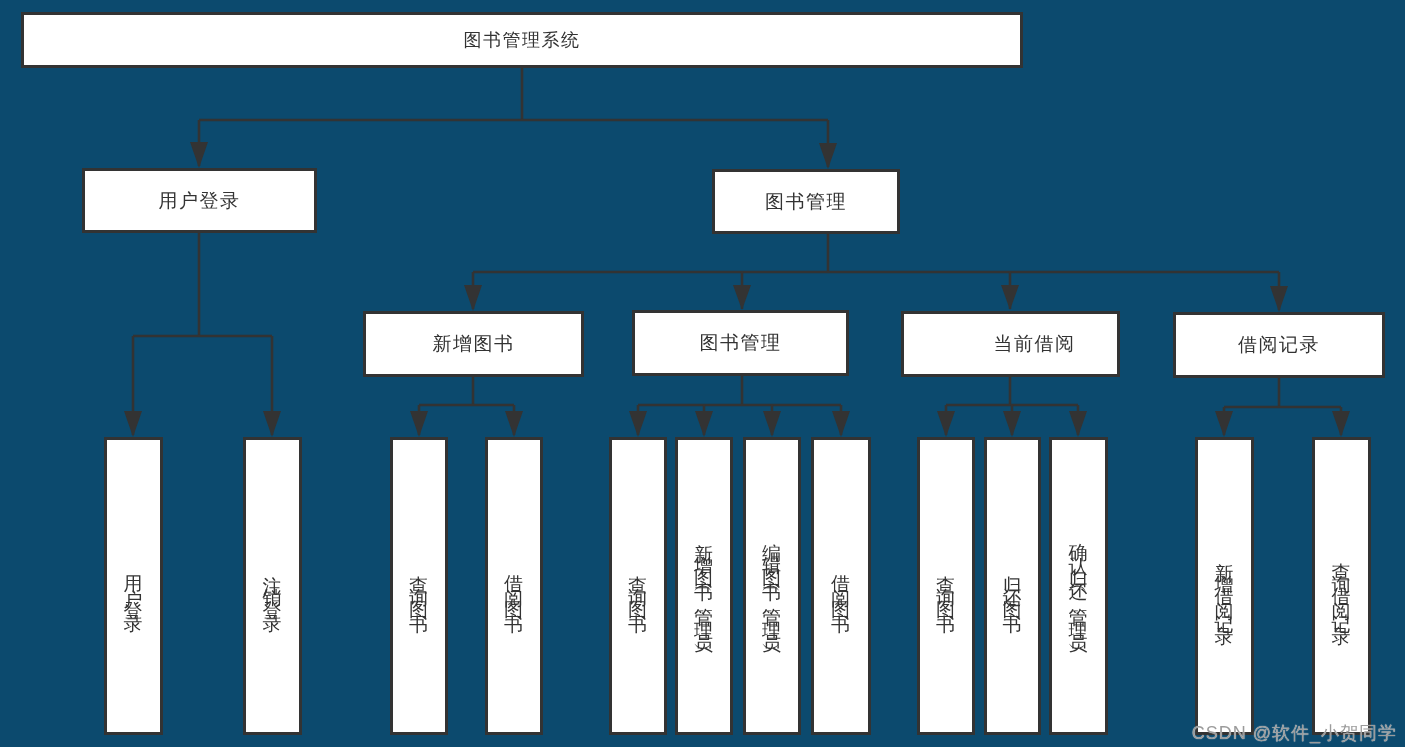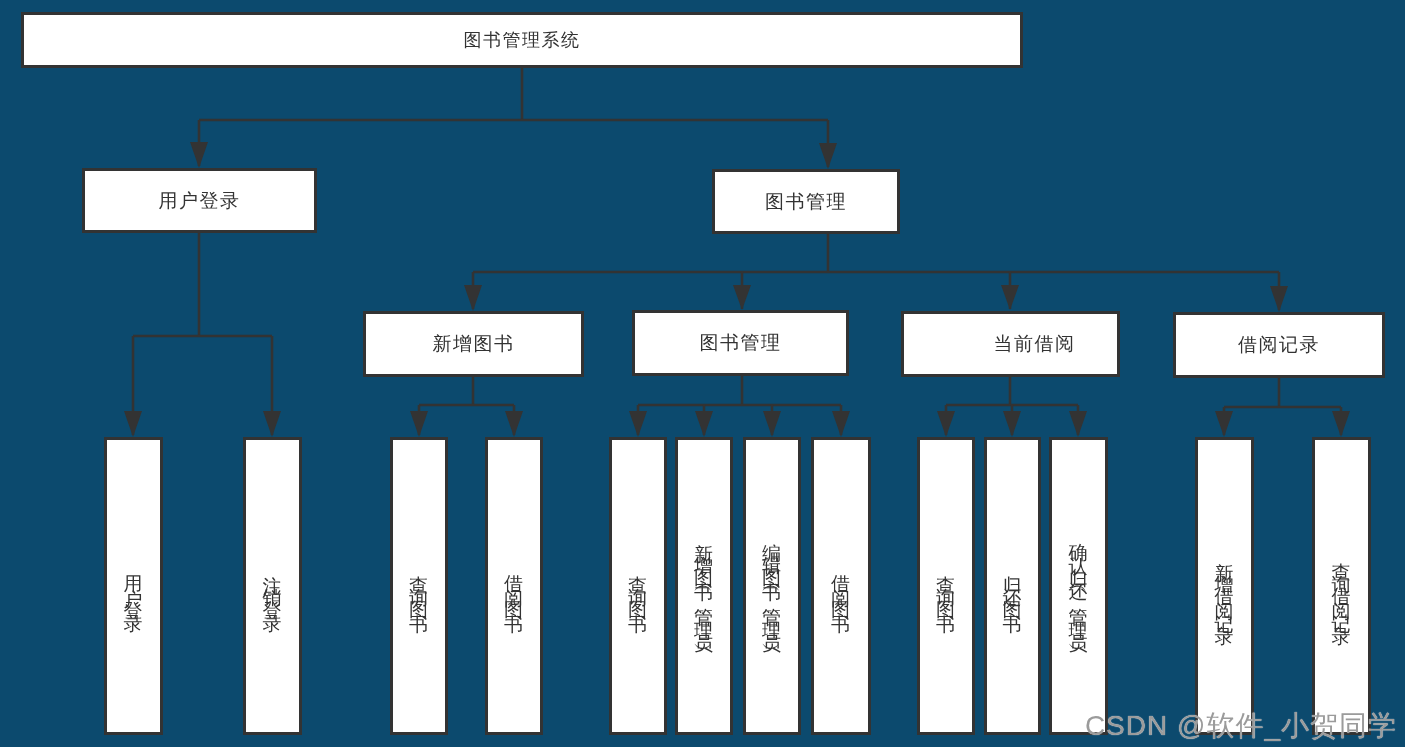--- a/index.html
+++ b/index.html
@@ -26,21 +26,21 @@
     text-orientation:mixed;
     font-size:19px;
     letter-spacing:13px;
     line-height:1;
     color:#333333;
   }
   .hbox span{white-space:nowrap;}
   .watermark{
     position:absolute;
     right:8px;bottom:2px;
-    font-size:28px;
+    font-size:18px;
     color:#9b9b9b;
     letter-spacing:1px;
     white-space:nowrap;
     z-index:5;
     text-shadow:0 0 1px #ffffff;
   }
 </style>
 </head>
 <body>
 

